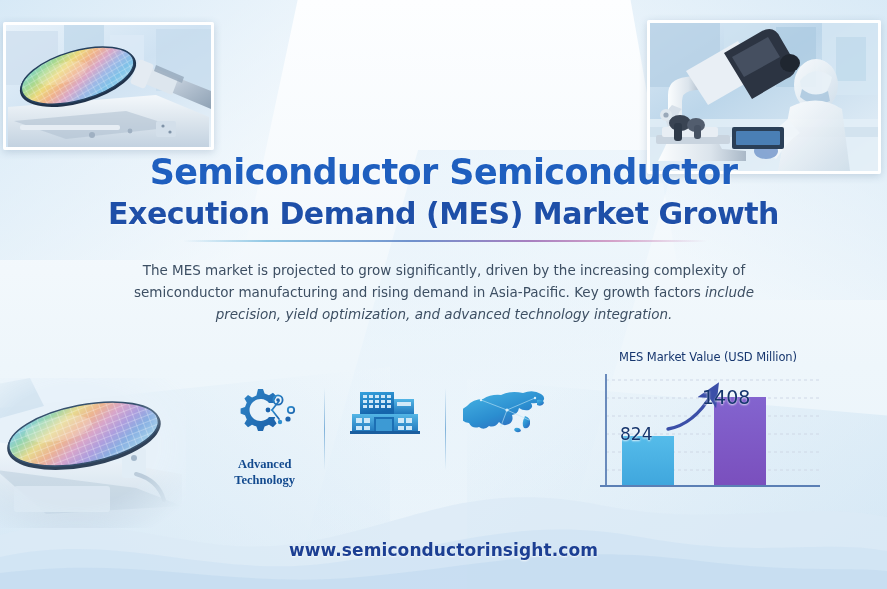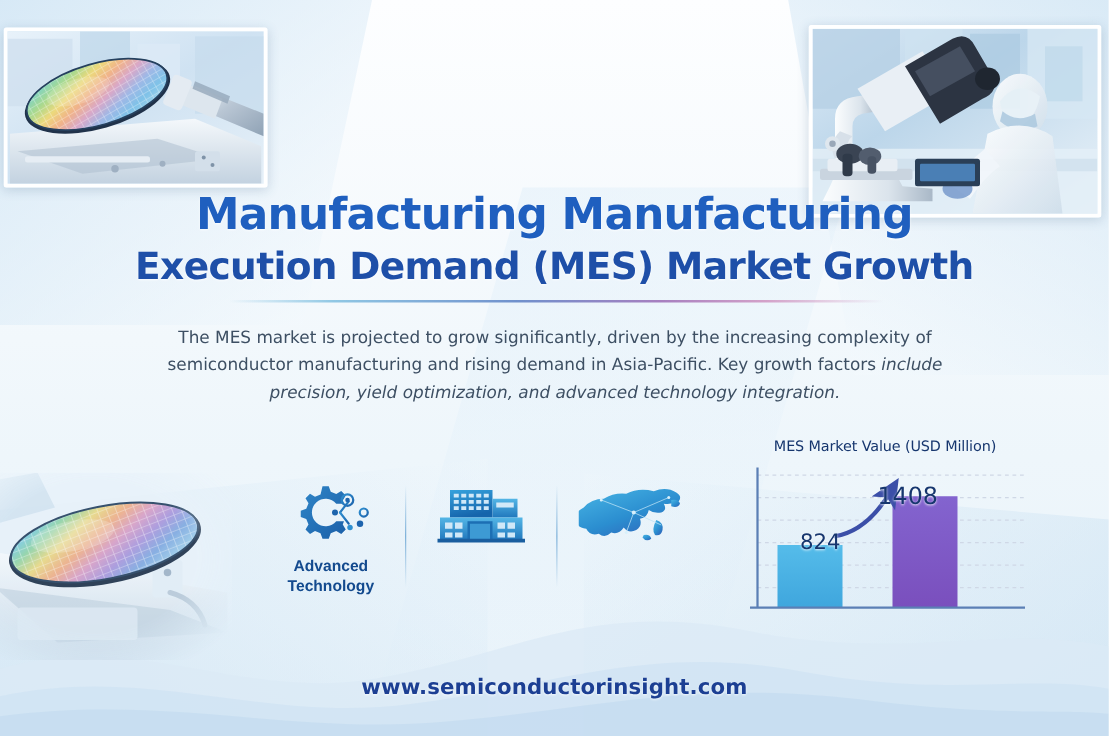--- a/index.html
+++ b/index.html
@@ -78,40 +78,40 @@
   }
   #paragraph .em{font-style:italic;}
 
   
   #features{position:absolute;left:205px;top:382px;width:360px;height:120px;
     display:flex;align-items:flex-start;}
   .feature{flex:1;text-align:center;position:relative;}
   .feature .fig{height:58px;display:flex;align-items:center;justify-content:center;}
   .feature .fig svg{display:block;}
   .feature .flabel{
-    margin-top:6px;font-family:Liberation Sans, sans-serif;
+    margin-top:17px;font-family:Liberation Serif, serif;
     font-weight:bold;font-size:12.5px;line-height:1.25;color:#134a8e;
   }
   .feature.italic .flabel{font-style:italic;font-size:12px;}
   .fdiv{width:1px;height:82px;margin-top:6px;
     background:linear-gradient(180deg,rgba(120,170,215,0),#7fb2da,rgba(120,170,215,0));}
 
   
   #chart{position:absolute;left:592px;top:350px;width:232px;height:160px;}
   #chart-title{
     font-family:"DejaVu Sans", sans-serif;font-weight:normal;font-size:11.5px;
     color:#16366e;text-align:center;letter-spacing:-.1px;
   }
   #chart-plot{position:relative;margin-top:8px;width:232px;height:124px;}
   #chart-plot svg{position:absolute;left:0;top:0;}
   .barlabel{
     position:absolute;font-family:"DejaVu Sans", sans-serif;font-weight:normal;
     color:#16366e;text-shadow:0 1px 2px rgba(255,255,255,.9);
   }
-  #label-824{left:28px;top:52px;font-size:17px;margin-left:20px;}
+  #label-824{left:28px;top:52px;font-size:17px;}
   #label-1408{left:110px;top:14px;font-size:19px;}
 
   
   #footer-url{
     position:absolute;left:0;right:0;top:540px;text-align:center;
     font-family:"DejaVu Sans", sans-serif;font-weight:bold;font-size:17px;
     color:#1c3f93;letter-spacing:.1px;
     text-shadow:0 1px 2px rgba(255,255,255,.8);
   }
 </style>
@@ -288,21 +288,21 @@
         <ellipse cx="98" cy="58" rx="78" ry="31" fill="#1d3048"></ellipse>
         <ellipse cx="98" cy="56" rx="76" ry="29" fill="url(#wafer2)"></ellipse>
         <ellipse cx="98" cy="56" rx="76" ry="29" fill="url(#dieP2)"></ellipse>
         <ellipse cx="98" cy="56" rx="76" ry="29" fill="none" stroke="#24405f" stroke-width="1.6"></ellipse>
         <ellipse cx="74" cy="46" rx="34" ry="12" fill="#ffffff" opacity=".22"></ellipse>
       </g>
     </svg>
   </div>
 
   <div id="headline">
-    <div class="title-l1">Manufacturing Manufacturing</div>
+    <div class="title-l1">Semiconductor Semiconductor</div>
     <div class="title-l2">Execution Demand (MES) Market Growth</div>
   </div>
   <div id="title-divider"></div>
 
   <div id="paragraph">
     <span>The MES market is projected to grow significantly, driven by the increasing complexity of semiconductor manufacturing and rising demand in Asia-Pacific. Key growth factors </span><span class="em">include precision, yield optimization, and advanced technology integration.</span>
   </div>
 
   <div id="features">
 

